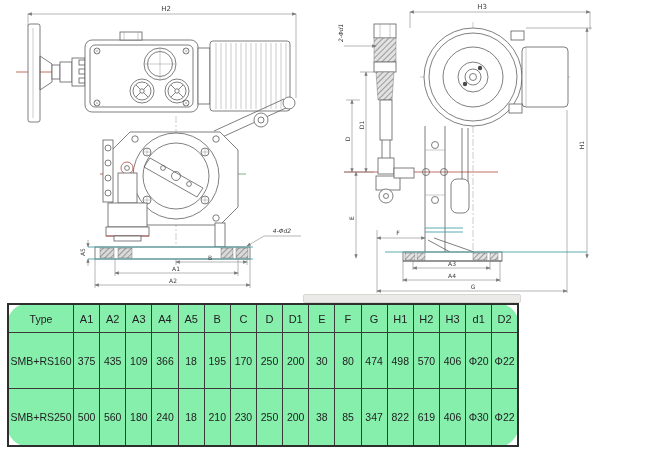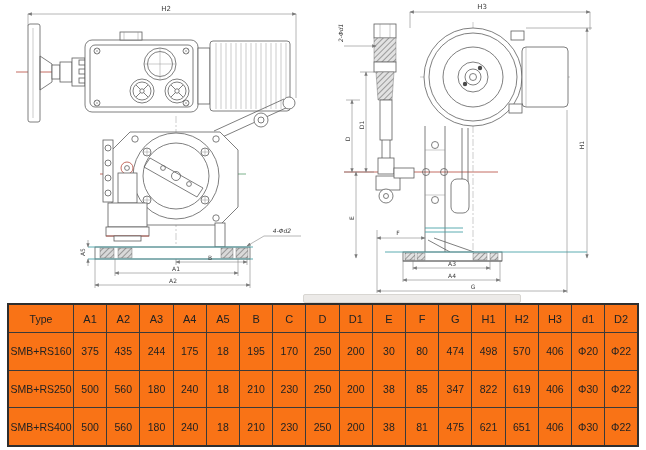--- a/index.html
+++ b/index.html
@@ -18,22 +18,22 @@
   .dim{stroke:#7a7a7a;stroke-width:0.55;fill:none;}
   .red{stroke:#b5483a;stroke-width:0.8;fill:none;}
   .grn{stroke:#5a9e6f;stroke-width:0.8;fill:none;}
   .teal{stroke:#4aa3a8;stroke-width:0.9;fill:none;}
   .cl{stroke:#9a9a9a;stroke-width:0.5;fill:none;stroke-dasharray:7 2 2 2;}
   .lbl{font-family:"DejaVu Sans",sans-serif;font-size:7px;fill:#3c3c3c;}
   .lbs{font-family:"DejaVu Sans",sans-serif;font-size:6px;fill:#3c3c3c;}
   .hp{fill:url(#hatchF);stroke:#5e5e5e;stroke-width:0.4;}
   .hp2{fill:url(#hatchS);stroke:#5e5e5e;stroke-width:0.4;}
   
-  .dim-table{position:absolute;left:7px;top:303px;width:632px;height:144px;
-             border-collapse:collapse;table-layout:fixed;background:#f97316;}
+  .dim-table{position:absolute;left:7px;top:303px;width:512px;height:144px;
+             border-collapse:collapse;table-layout:fixed;background:#86efac;border-radius:22px;}
   .dim-table th,.dim-table td{border:1px solid #3a3a3a;text-align:center;vertical-align:middle;
              font-weight:normal;padding:0;overflow:hidden;white-space:nowrap;}
   .dim-table{border:2px solid #2e2e2e;}
   .dim-table th{font-size:11px;height:27px;color:#222;}
   .dim-table td{font-size:10.5px;height:27px;color:#222;}
   .dim-table th:first-child,.dim-table td:first-child{width:64px;font-size:10.5px;}
 </style>
 </head>
 <body>
 
@@ -353,22 +353,22 @@
           <th>H3</th>
           <th>d1</th>
           <th>D2</th>
         </tr>
       </thead>
       <tbody>
         <tr>
           <td>SMB+RS160</td>
           <td>375</td>
           <td>435</td>
-          <td>244</td>
-          <td>175</td>
+          <td>109</td>
+          <td>366</td>
           <td>18</td>
           <td>195</td>
           <td>170</td>
           <td>250</td>
           <td>200</td>
           <td>30</td>
           <td>80</td>
           <td>474</td>
           <td>498</td>
           <td>570</td>
@@ -389,36 +389,16 @@
           <td>200</td>
           <td>38</td>
           <td>85</td>
           <td>347</td>
           <td>822</td>
           <td>619</td>
           <td>406</td>
           <td>Φ30</td>
           <td>Φ22</td>
         </tr>
-        <tr>
-          <td>SMB+RS400</td>
-          <td>500</td>
-          <td>560</td>
-          <td>180</td>
-          <td>240</td>
-          <td>18</td>
-          <td>210</td>
-          <td>230</td>
-          <td>250</td>
-          <td>200</td>
-          <td>38</td>
-          <td>81</td>
-          <td>475</td>
-          <td>621</td>
-          <td>651</td>
-          <td>406</td>
-          <td>Φ30</td>
-          <td>Φ22</td>
-        </tr>
       </tbody>
     </table>
 
 </div>
 
 </body></html>

